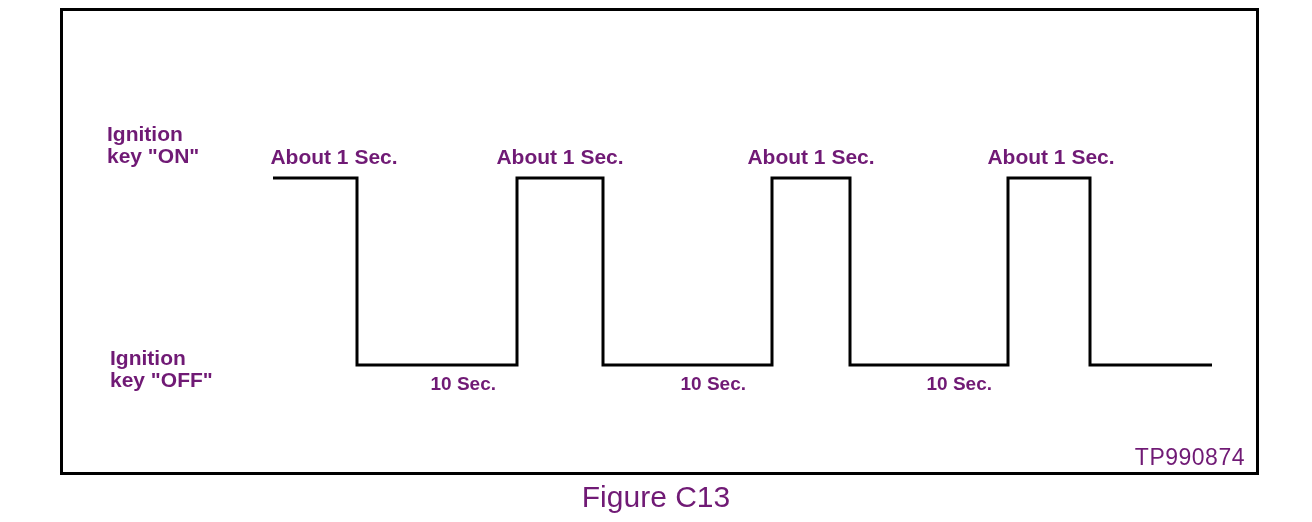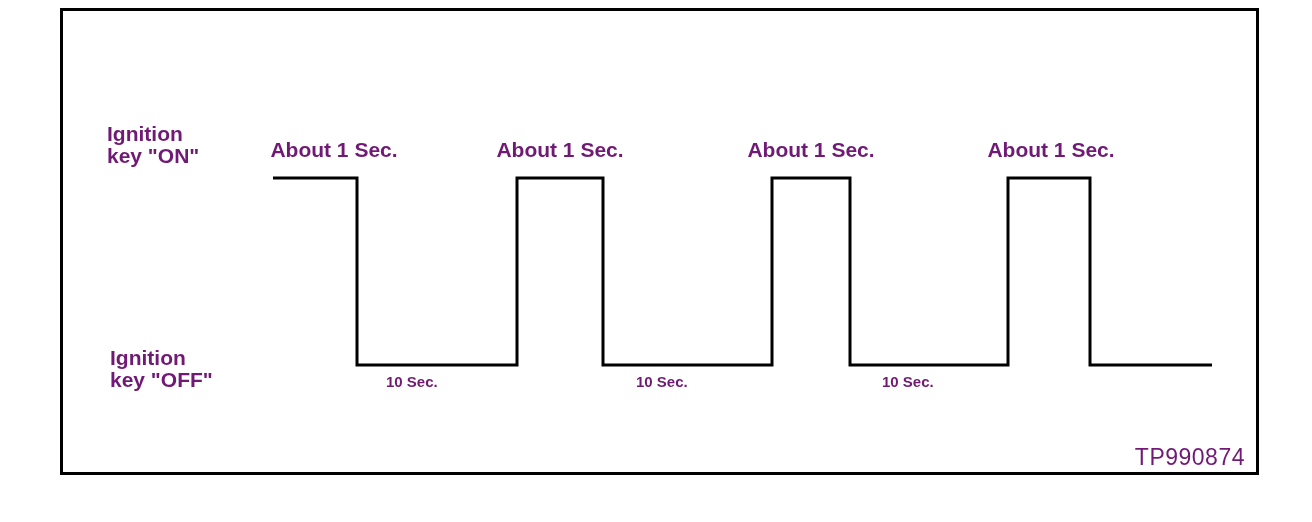--- a/index.html
+++ b/index.html
@@ -38,37 +38,37 @@
     font-size: 21px;
     font-weight: bold;
     line-height: 22px;
     white-space: nowrap;
   }
   .sig-label span { display: block; }
   .sig-on  { left: 107px; top: 123px; }
   .sig-off { left: 110px; top: 347px; }
   .about-label {
     position: absolute;
-    top: 138px;
+    top: 145px;
     width: 180px;
     text-align: center;
     font-size: 21px;
     font-weight: bold;
     white-space: nowrap;
   }
   .about-1 { left: 244px; }
   .about-2 { left: 470px; }
   .about-3 { left: 721px; }
   .about-4 { left: 961px; }
   .tensec-label {
     position: absolute;
     top: 373px;
     width: 110px;
-    text-align: left;
-    font-size: 15px;
+    text-align: right;
+    font-size: 19px;
     font-weight: bold;
     white-space: nowrap;
   }
   .tensec-1 { left: 386px; }
   .tensec-2 { left: 636px; }
   .tensec-3 { left: 882px; }
   .tp-code {
     position: absolute;
     top: 444px;
     right: 67px;
@@ -111,14 +111,15 @@
   <div class="about-label about-2">About 1 Sec.</div>
   <div class="about-label about-3">About 1 Sec.</div>
   <div class="about-label about-4">About 1 Sec.</div>
 
   <div class="tensec-label tensec-1">10 Sec.</div>
   <div class="tensec-label tensec-2">10 Sec.</div>
   <div class="tensec-label tensec-3">10 Sec.</div>
 
   <div class="tp-code">TP990874</div>
 
+  <div class="caption">Figure C13</div>
 
 </div>
 
 </body></html>

